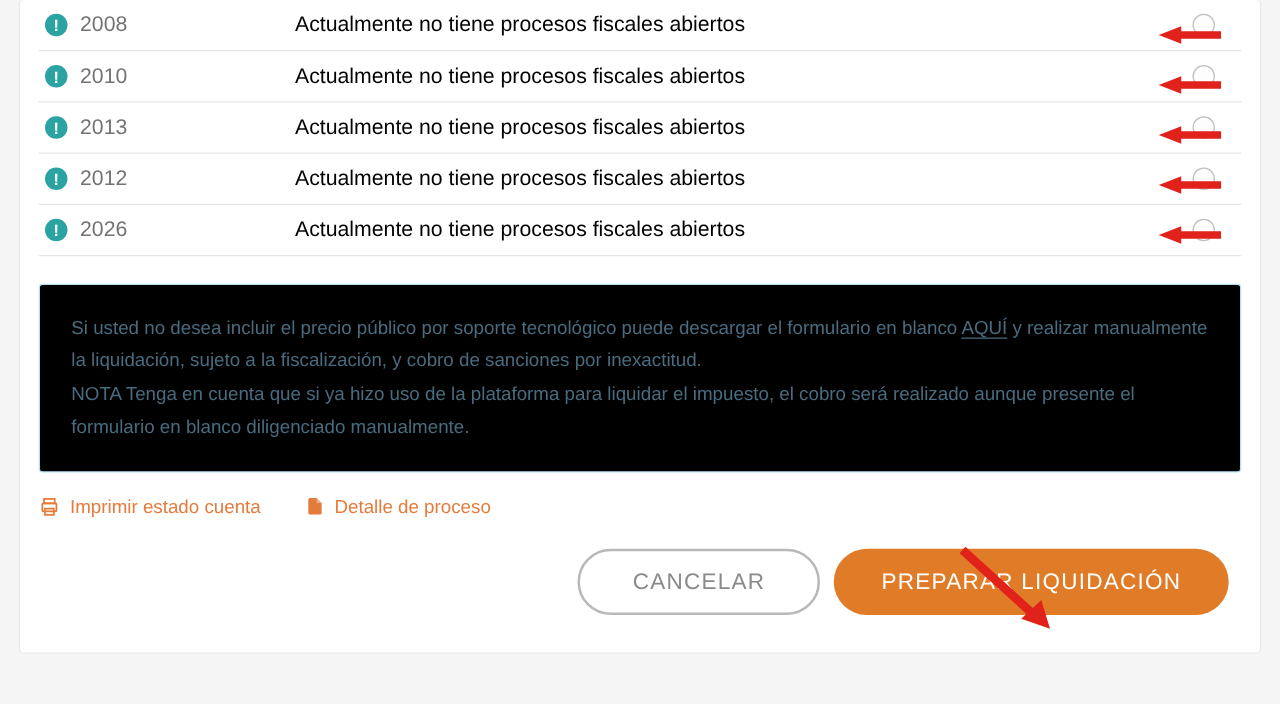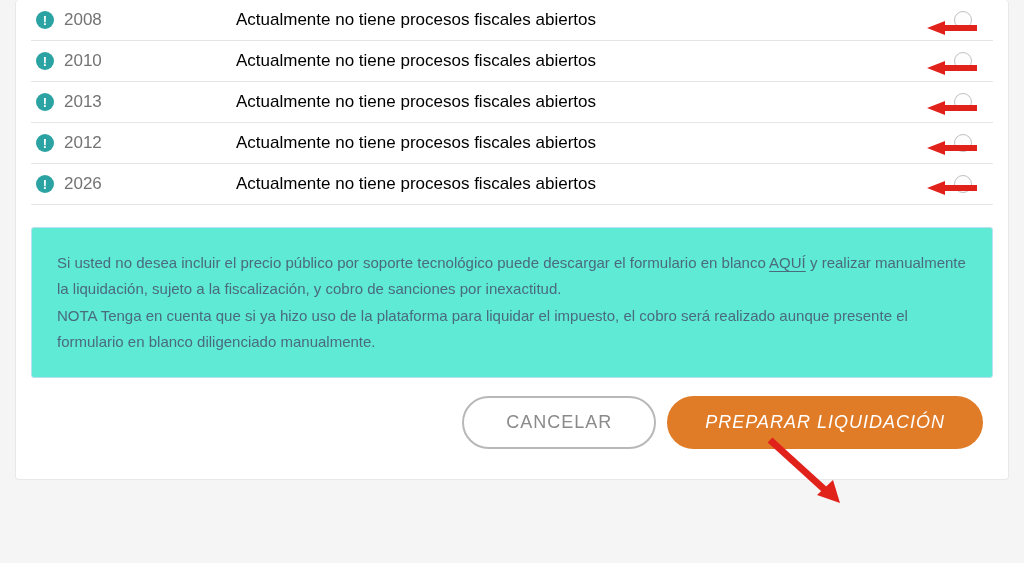--- a/index.html
+++ b/index.html
@@ -61,21 +61,21 @@
     }
     .radio {
       width: 18px;
       height: 18px;
       border: 1px solid #c0c0c0;
       border-radius: 50%;
       background: #fdfdfd;
       cursor: pointer;
     }
     .notice-box {
-      background: #5eead4;
+      background: #000000;
       border: 1px solid #b8dff2;
       border-radius: 3px;
       padding: 22px 25px;
       margin: 22px 0 18px 0;
       color: #4a6b7e;
       font-size: 15px;
       line-height: 1.75;
     }
     .notice-box a {
       color: #4a6b7e;
@@ -115,21 +115,20 @@
     .btn-primary {
       border: none;
       background: #e07b28;
       color: #fff;
       font-size: 18px;
       letter-spacing: 1px;
       padding: 16px 38px;
       border-radius: 35px;
       cursor: pointer;
       font-weight: 500;
-      font-style: italic;
     }
     .arrow {
       position: absolute;
       pointer-events: none;
     }
     .arrow svg { display: block; }
   </style>
 </head>
 <body>
 
@@ -189,20 +188,37 @@
         <div class="radio"></div>
       </div>
   </div>
 
   <div class="notice-box">
     <span>Si usted no desea incluir el precio público por soporte tecnológico puede descargar el formulario en blanco </span><a href="#">AQUÍ</a><span> y realizar manualmente la liquidación, sujeto a la fiscalización, y cobro de sanciones por inexactitud.</span>
     <br>
     <span>NOTA</span><span> Tenga en cuenta que si ya hizo uso de la plataforma para liquidar el impuesto, el cobro será realizado aunque presente el formulario en blanco diligenciado manualmente.</span>
   </div>
 
+  <div class="links-row">
+    <div class="link-item">
+      <svg width="17" height="17" viewBox="0 0 24 24" fill="none" stroke="#e57b3a" stroke-width="2">
+        <rect x="6" y="3" width="12" height="5"></rect>
+          <rect x="4" y="8" width="16" height="9" rx="1"></rect>
+          <rect x="7" y="14" width="10" height="7"></rect>
+      </svg>
+      <span>Imprimir estado cuenta</span>
+    </div>
+    <div class="link-item">
+      <svg width="16" height="18" viewBox="0 0 24 24" fill="#e57b3a">
+        <path d="M14 2H6a2 2 0 0 0-2 2v16a2 2 0 0 0 2 2h12a2 2 0 0 0 2-2V8l-6-6z"></path>
+          <path fill="#fff" d="M14 2v6h6" opacity="0.4"></path>
+      </svg>
+      <span>Detalle de proceso</span>
+    </div>
+  </div>
 
   <div class="buttons-row">
     <button class="btn-cancel">CANCELAR</button>
     <button class="btn-primary">PREPARAR LIQUIDACIÓN</button>
   </div>
 </div>
 
 <div class="arrow" style="top:17px; left:927px;">
   <svg width="50" height="22">
       <polygon points="0,11 18,4 18,8 50,8 50,14 18,14 18,18" fill="#e1221b"></polygon>

